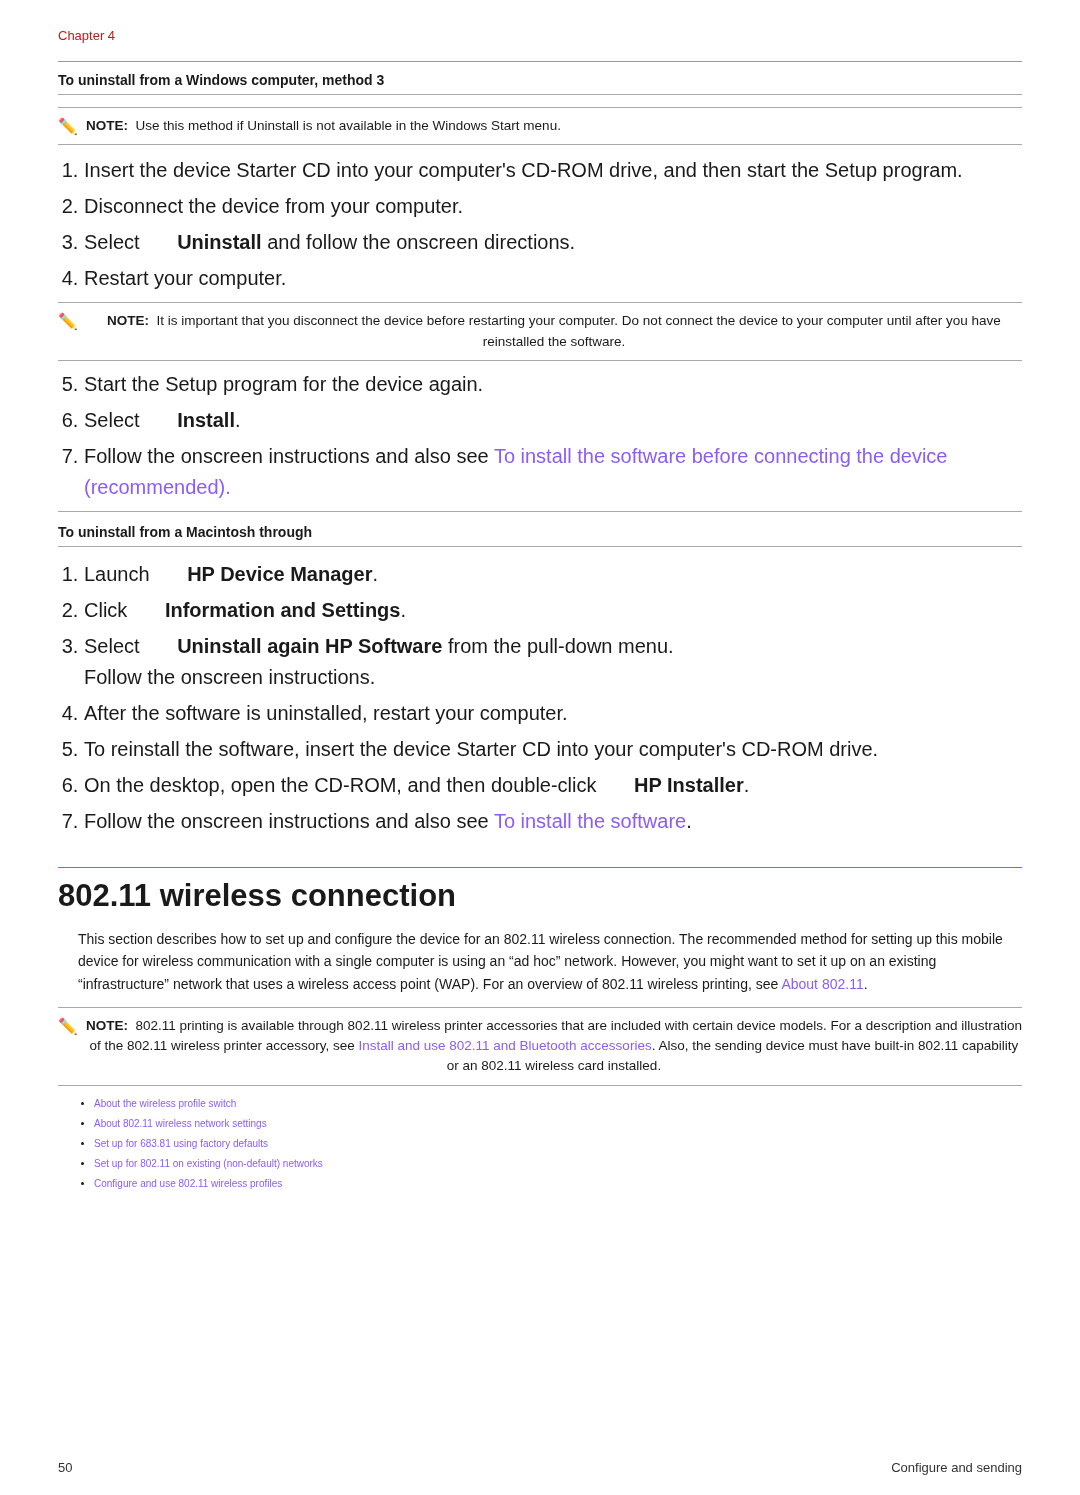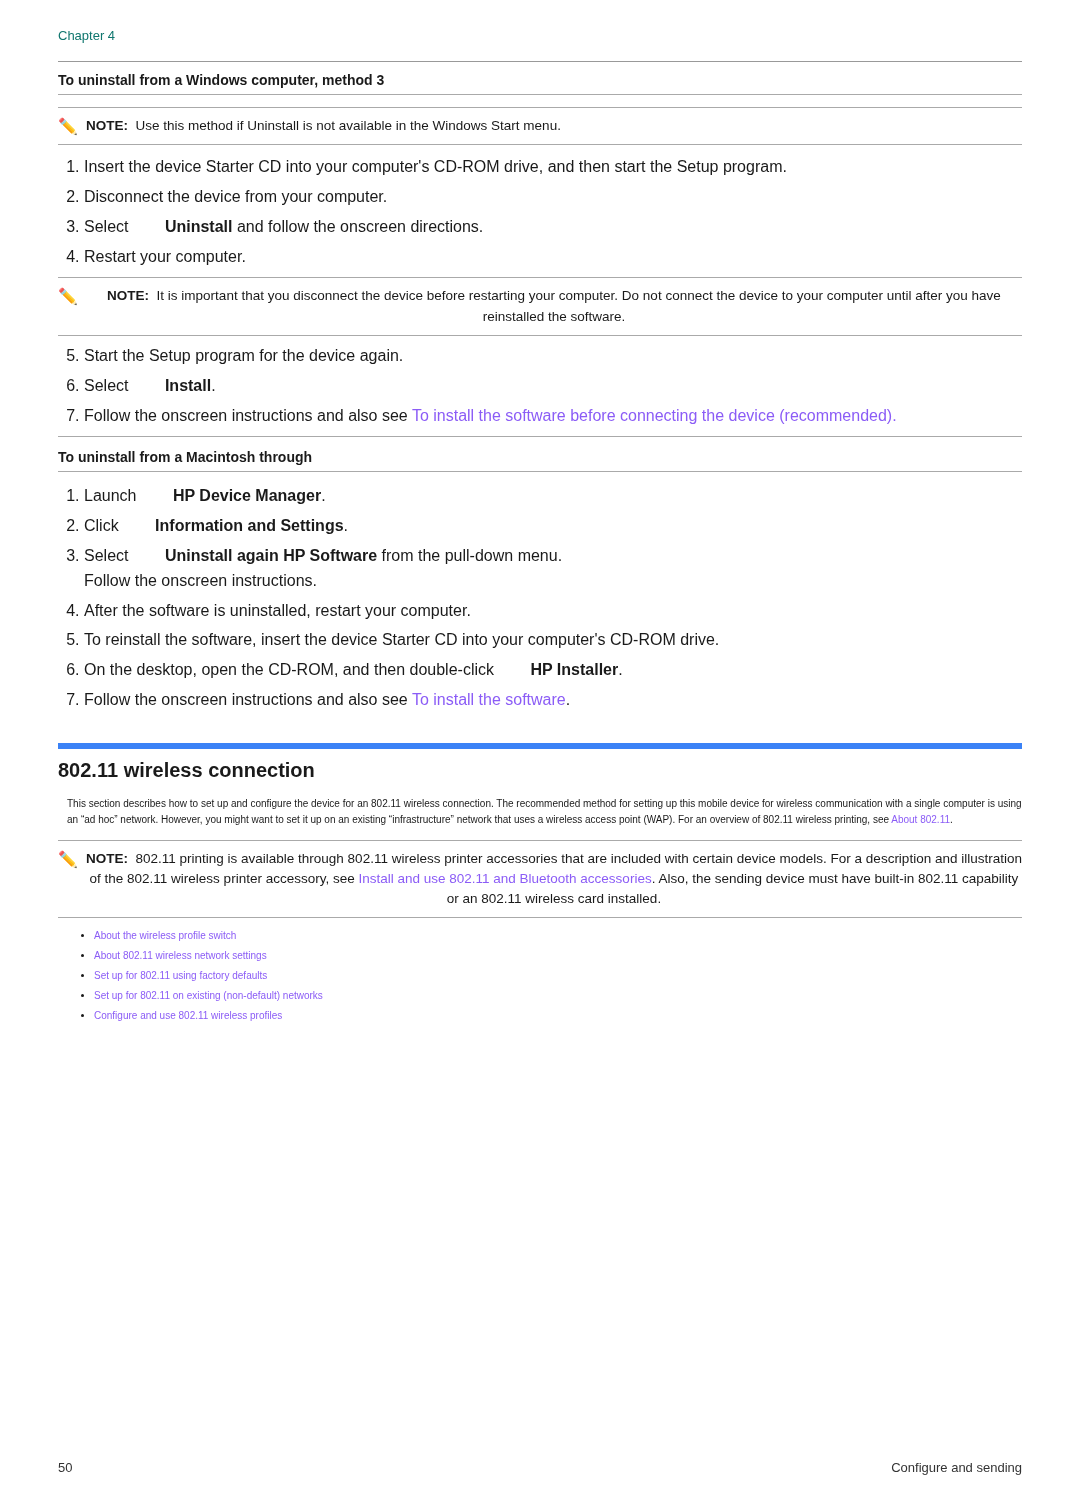--- a/index.html
+++ b/index.html
@@ -14,21 +14,21 @@
       background: #ffffff;
       width: 1080px;
       min-height: 1495px;
       position: relative;
     }
     .page-container {
       padding: 28px 58px 60px 58px;
     }
     .chapter-label {
       font-size: 13px;
-      color: #0f766e;
+      color: #b91c1c;
       margin-bottom: 18px;
     }
     .section-heading {
       font-weight: bold;
       font-size: 14px;
       margin-bottom: 6px;
     }
     .top-divider {
       border: none;
       border-top: 1px solid #999;
@@ -56,48 +56,48 @@
       line-height: 1.5;
       text-align: center;
     }
     .numbered-list {
       margin: 8px 0 8px 22px;
       padding-left: 4px;
     }
     .numbered-list li {
       margin-bottom: 5px;
       line-height: 1.55;
-      font-size: 16px;
+      font-size: 20px;
     }
     .numbered-list li b {
       font-weight: bold;
       padding-left: 32px;
     }
     a {
       color: #8b5cf6;
       text-decoration: none;
     }
     .section-divider {
       border: none;
       border-top: 1px solid #aaa;
       margin: 6px 0 12px 0;
     }
     .main-heading {
-      font-size: 20px;
+      font-size: 31px;
       font-weight: bold;
       margin-top: 30px;
       margin-bottom: 14px;
-      border-top: 6px solid #3b82f6;
+      border-top: 1px solid #3b82f6;
       padding-top: 10px;
     }
     .section-intro {
-      font-size: 10px;
+      font-size: 14px;
       line-height: 1.6;
       margin-bottom: 12px;
-      margin-left: 9px;
+      margin-left: 20px;
     }
     .bullet-list {
       margin: 10px 0 10px 36px;
       list-style-type: disc;
     }
     .bullet-list li {
       margin-bottom: 5px;
       font-size: 10px;
       line-height: 1.5;
     }
@@ -186,21 +186,21 @@
     <span class="note-icon">✏️</span>
     <span class="note-text">
       <span class="note-label">NOTE:</span>
       &nbsp;<span>802.11 printing is available through 802.11 wireless printer accessories that are included with certain device models. For a description and illustration of the 802.11 wireless printer accessory, see </span><a href="#">Install and use 802.11 and Bluetooth accessories</a><span>. Also, the sending device must have built-in 802.11 capability or an 802.11 wireless card installed.</span>
     </span>
   </div>
 
   <ul class="bullet-list">
     <li><a href="#">About the wireless profile switch</a></li>
     <li><a href="#">About 802.11 wireless network settings</a></li>
-    <li><a href="#">Set up for 802.11 using factory defaults</a></li>
+    <li><a href="#">Set up for 683.81 using factory defaults</a></li>
     <li><a href="#">Set up for 802.11 on existing (non-default) networks</a></li>
     <li><a href="#">Configure and use 802.11 wireless profiles</a></li>
   </ul>
 
   <div class="footer-bar">
     <span>50</span>
     <span>Configure and sending</span>
   </div>
 
 </div>

